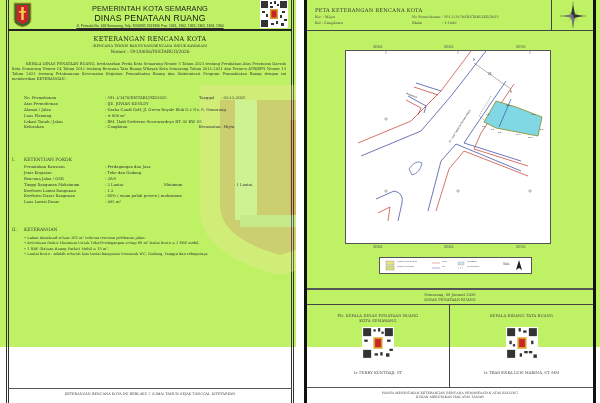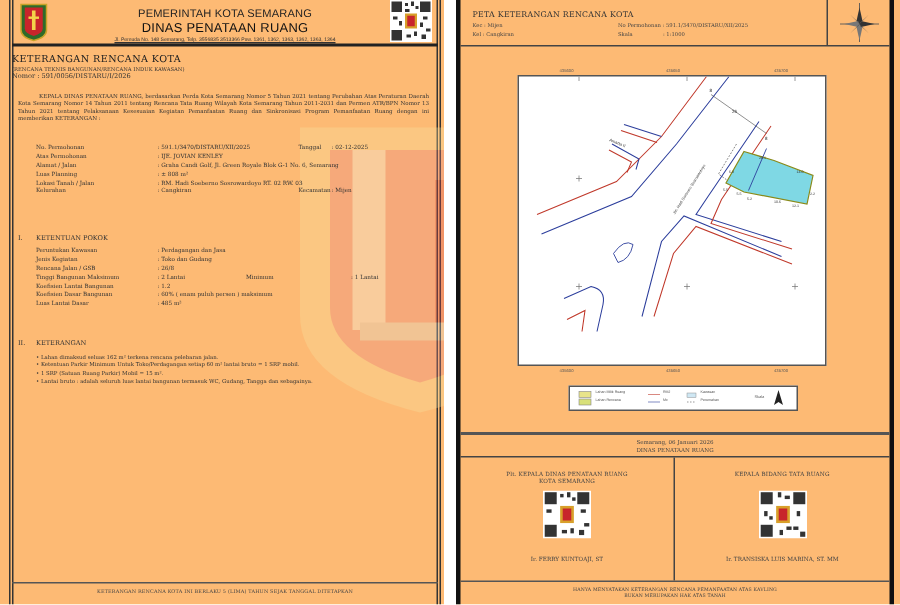--- a/index.html
+++ b/index.html
@@ -1,37 +1,37 @@
 <!DOCTYPE html>
 <html><head>
 <meta charset="utf-8">
 <style>
   * { box-sizing: border-box; margin: 0; padding: 0; }
   html, body { width: 600px; height: 403px; background: #ffffff; overflow: hidden; }
   body { position: relative; font-family: "DejaVu Serif", serif; color: #222; }
 
-  .page { position: absolute; top: 0; height: 403px; background: #fdba74; padding-left: 17px; }
+  .page { position: absolute; top: 0; height: 347px; background: #bef264; padding-left: 17px; }
   .page-left { left: 0; width: 296px; }
   .page-right { left: 304px; width: 296px; }
 
   
   .lframe { position: absolute; left: 6px; top: 0; width: 288px; height: 403px;
             border-left: 3px double #333; border-right: 3px double #333; }
   .rframe { position: absolute; left: 0; top: 0; width: 292px; height: 403px;
             border-left: 3px solid #111; border-right: 3px solid #111; }
 
   
   .kop { position: absolute; left: 8px; top: 0; width: 284px; height: 31px; border-bottom: 2px solid #222; }
   .kop .logo { position: absolute; left: 5px; top: 2px; width: 19px; height: 26px; }
   .kop .qr { position: absolute; right: 4px; top: 0px; width: 28px; height: 28px; }
   .kop .t1 { position: absolute; left: 0; right: 0; top: 4px; text-align: center; font-family: "Liberation Sans", sans-serif; font-size: 7.4px; color: #222; letter-spacing: 0.1px; }
   .kop .t2 { position: absolute; left: 0; right: 0; top: 13px; text-align: center; font-family: "Liberation Sans", sans-serif; font-size: 8.6px; color: #111; letter-spacing: 0.2px; }
   .kop .t3 { position: absolute; left: 40px; right: 40px; top: 24px; text-align: center; font-family: "Liberation Sans", sans-serif; font-size: 3.4px; color: #333; text-decoration: underline; white-space: nowrap; }
 
-  .title-block { position: absolute; left: 8px; width: 284px; top: 35px; }
+  .title-block { position: absolute; left: 8px; width: 284px; top: 35px; text-align: center; }
   .title-block .h { font-size: 6.4px; letter-spacing: 0.3px; color: #222; }
   .title-block .sub { font-size: 3.5px; color: #333; margin-top: 1px; }
   .title-block .no { font-size: 4.4px; color: #333; margin-top: 1px; }
 
   .body-text { position: absolute; left: 12px; width: 274px; top: 62px; font-size: 3.7px; line-height: 5px; text-align: justify; color: #333; text-indent: 14px; }
 
   .fields { position: absolute; left: 24px; top: 95px; width: 260px; font-size: 3.8px; color: #333; }
   .frow { position: relative; height: 5.9px; white-space: nowrap; }
   .frow .k { position: absolute; left: 0; }
   .frow .v { position: absolute; left: 81px; }

